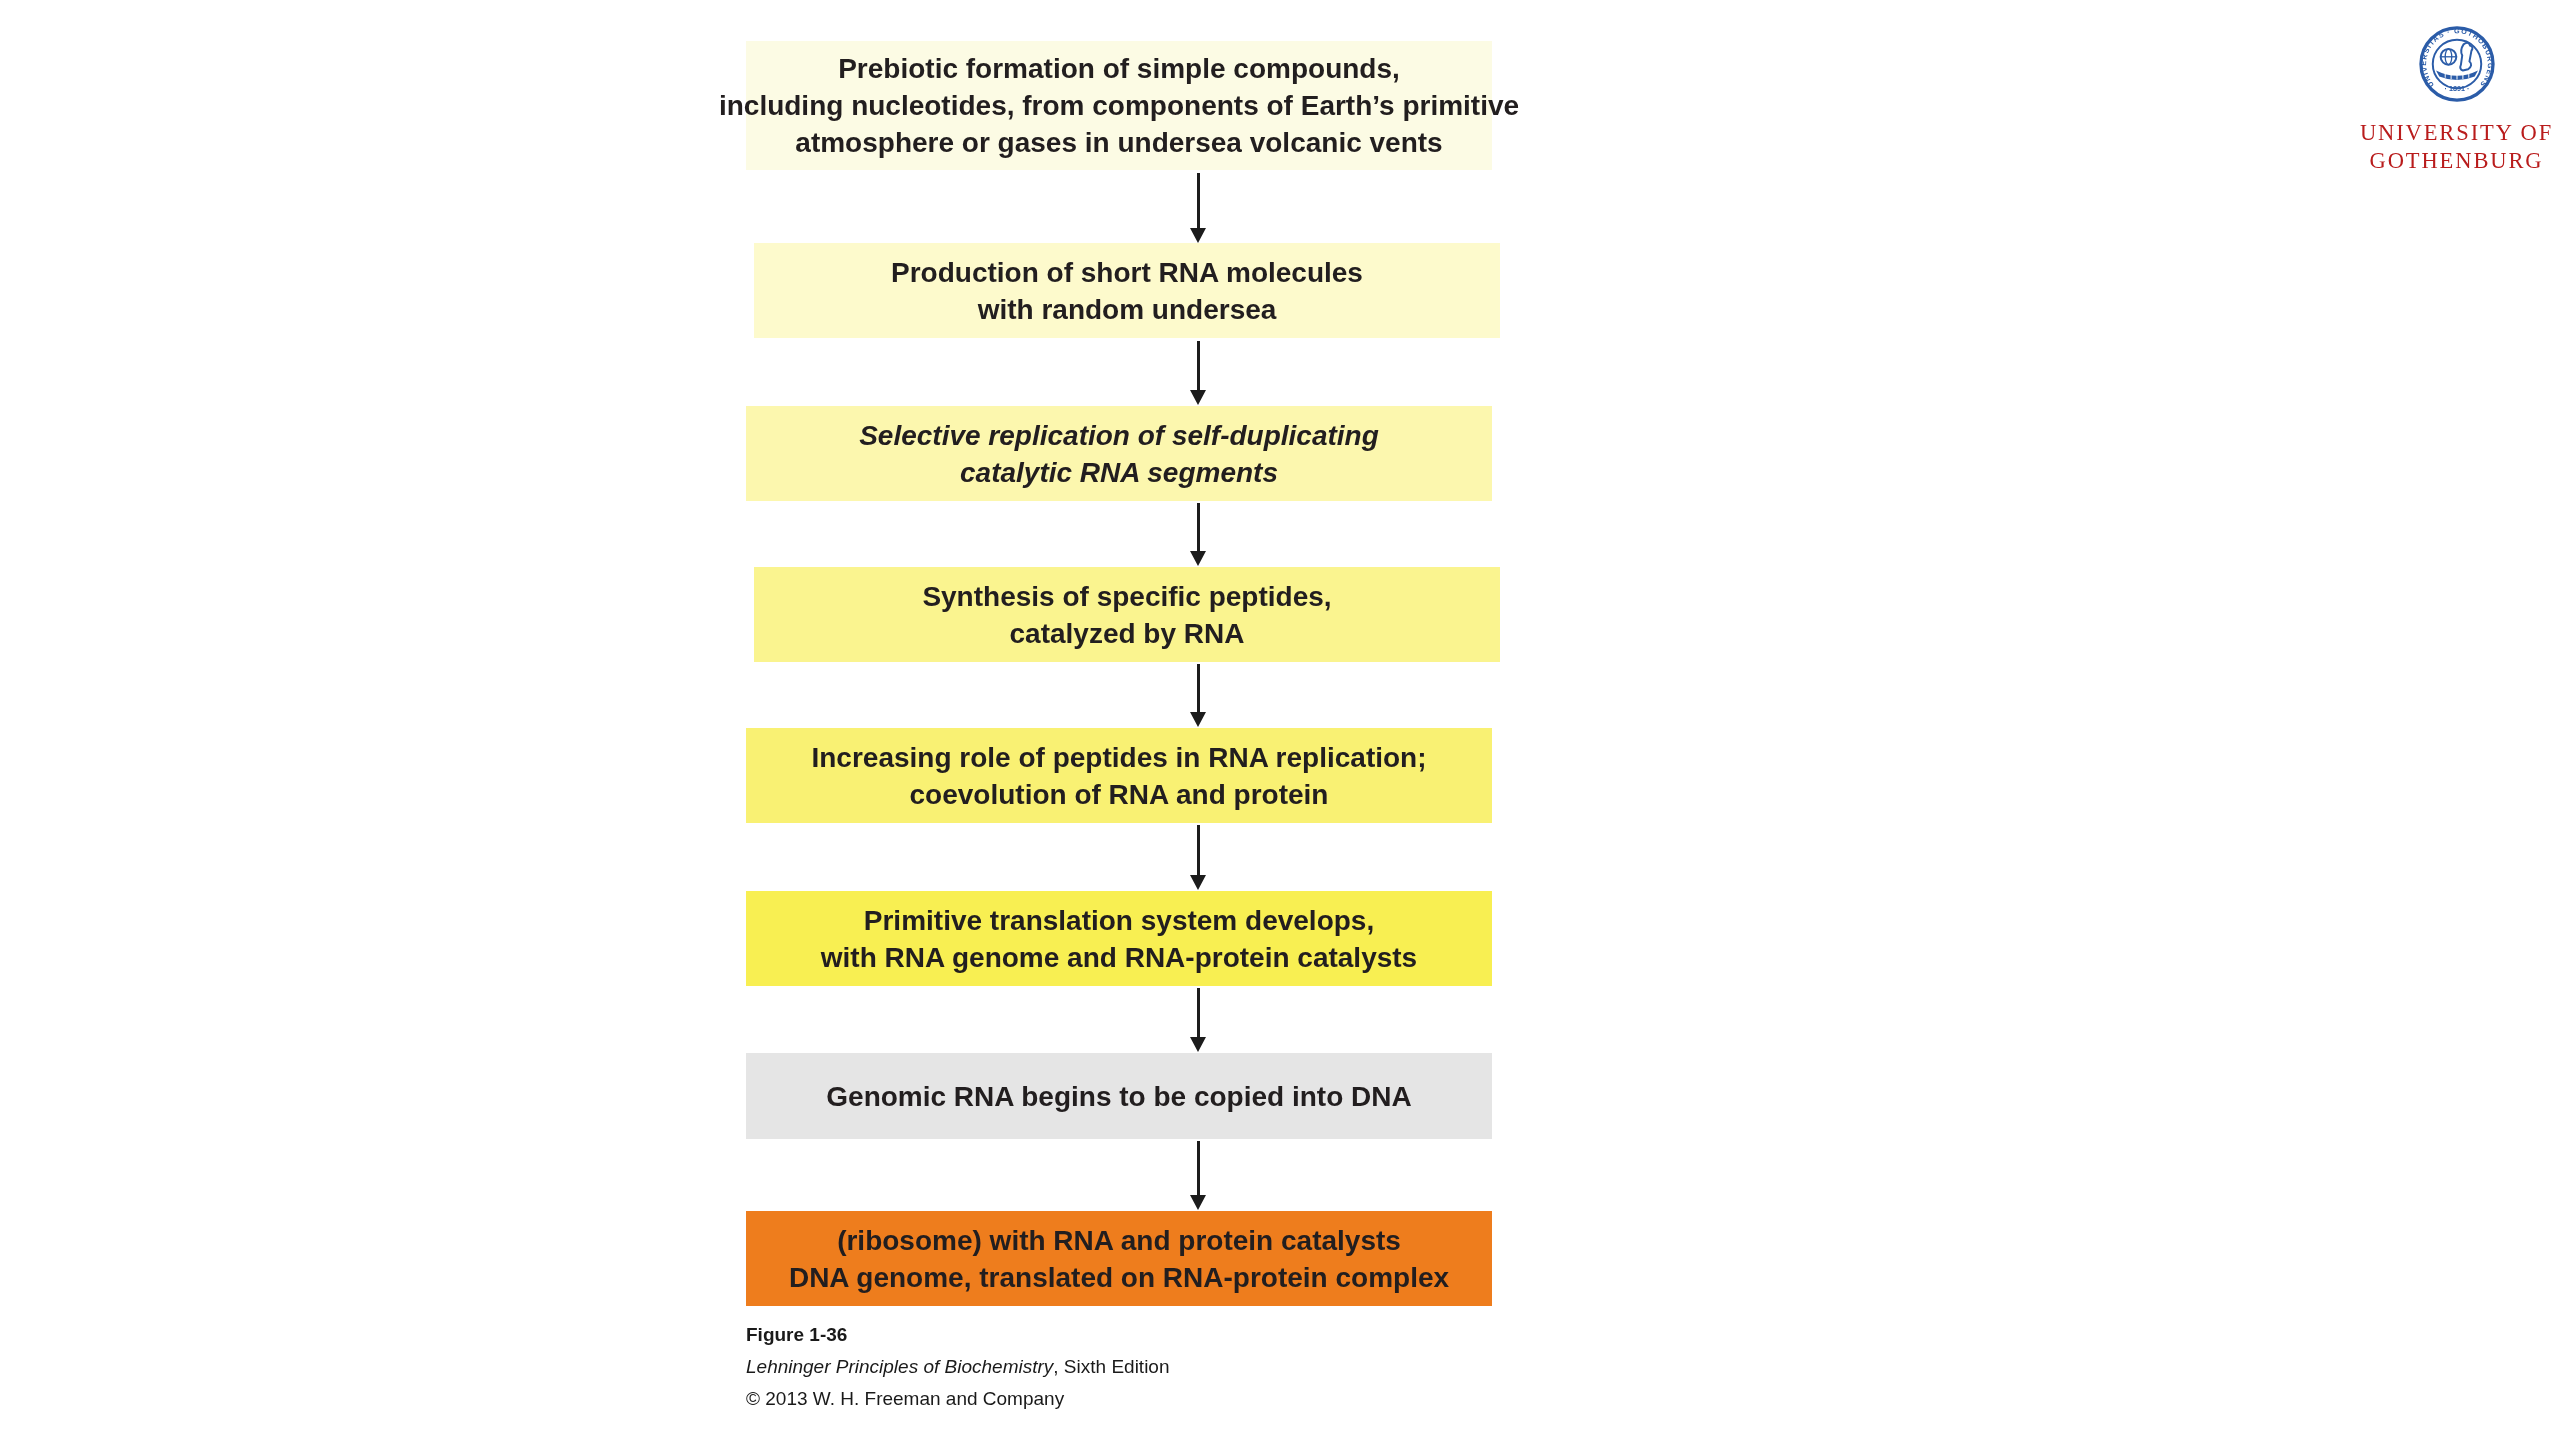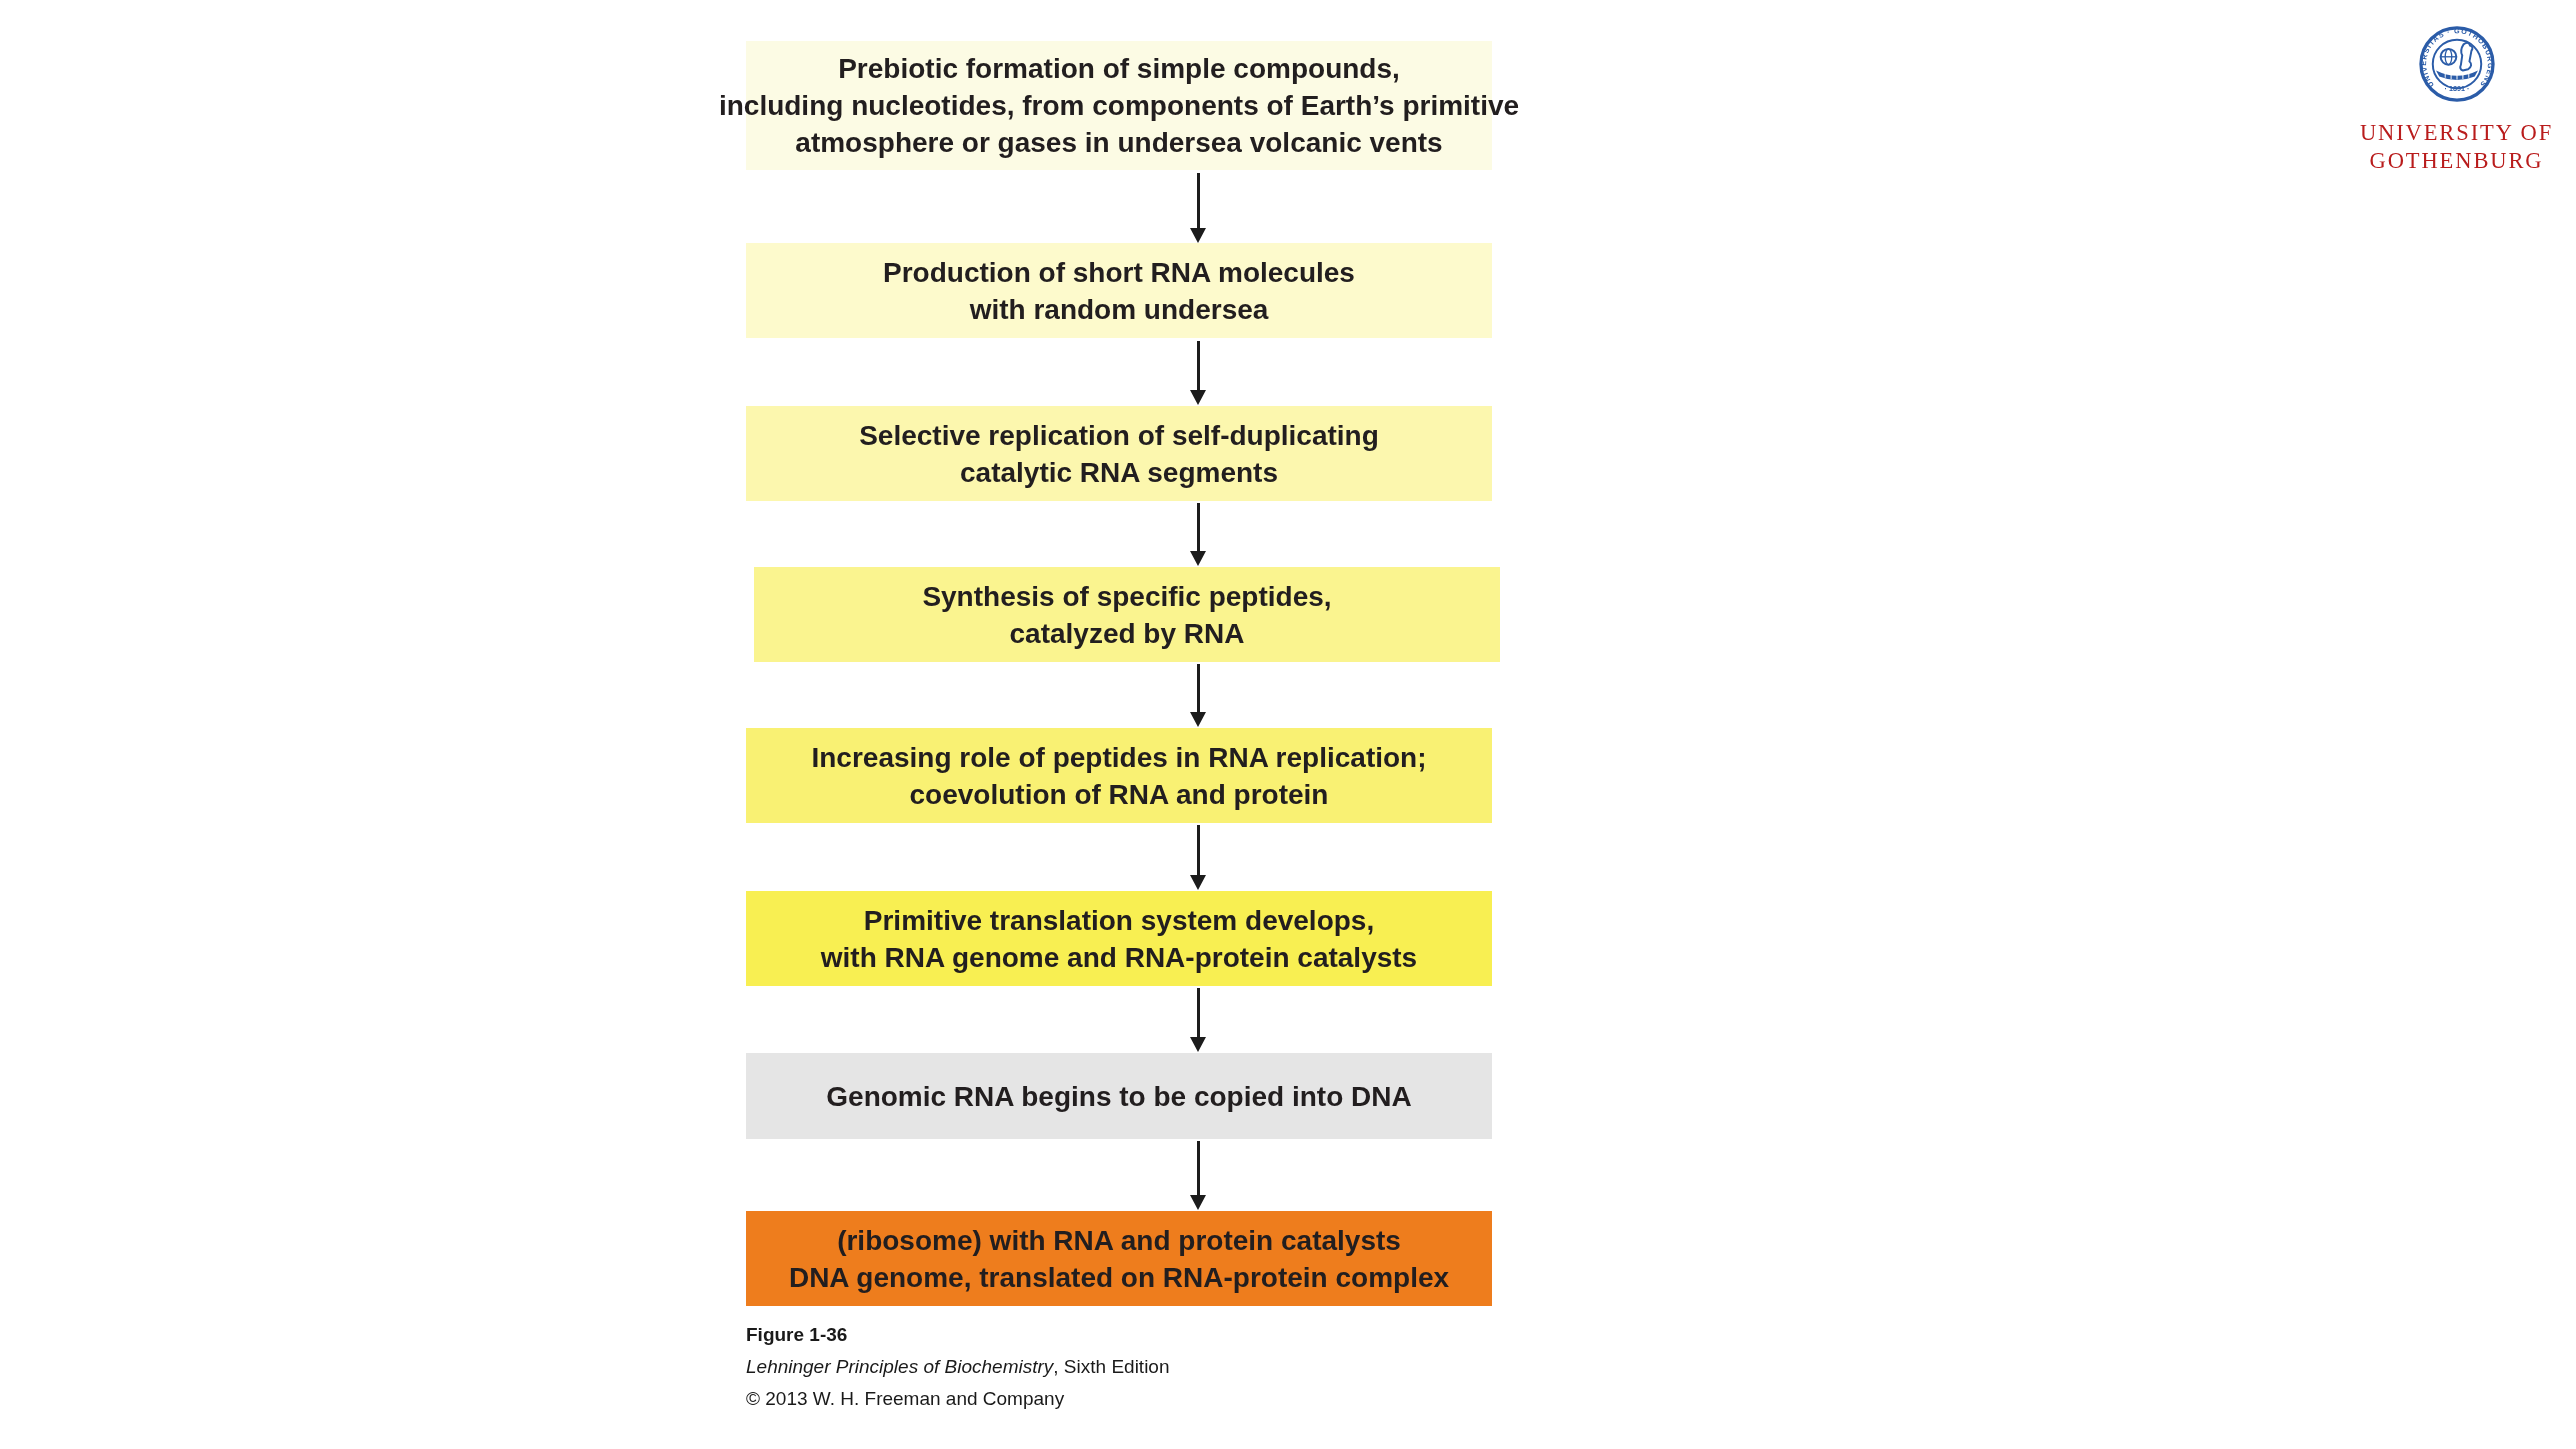--- a/index.html
+++ b/index.html
@@ -46,31 +46,31 @@
     <div class="flow-line">Prebiotic formation of simple compounds,</div>
     <div class="flow-line">including nucleotides, from components of Earth’s primitive</div>
     <div class="flow-line">atmosphere or gases in undersea volcanic vents</div>
   </div>
 
   <div class="arrow" style="top:173px;height:69px">
     <div class="shaft" style="height: 55px; background-color: rgb(28, 28, 28);"></div>
     <div class="head" style="border-top-color: rgb(28, 28, 28);"></div>
   </div>
 
-  <div class="flow-box" style="top: 243px; height: 95px; background-color: rgb(253, 250, 204);">
+  <div class="flow-box" style="top: 243px; height: 95px; background-color: rgb(253, 250, 204); margin-left: 8px;">
     <div class="flow-line">Production of short RNA molecules</div>
     <div class="flow-line">with random undersea</div>
   </div>
 
   <div class="arrow" style="top:341px;height:63px">
     <div class="shaft" style="height: 49px; background-color: rgb(28, 28, 28);"></div>
     <div class="head" style="border-top-color: rgb(28, 28, 28);"></div>
   </div>
 
-  <div class="flow-box" style="top: 406px; height: 95px; background-color: rgb(252, 247, 174);">
+  <div class="flow-box" style="top: 406px; height: 95px; background-color: rgb(252, 247, 174); font-style: italic;">
     <div class="flow-line">Selective replication of self-duplicating</div>
     <div class="flow-line">catalytic RNA segments</div>
   </div>
 
   <div class="arrow" style="top:503px;height:62px">
     <div class="shaft" style="height: 48px; background-color: rgb(28, 28, 28);"></div>
     <div class="head" style="border-top-color: rgb(28, 28, 28);"></div>
   </div>
 
   <div class="flow-box" style="top: 567px; height: 95px; background-color: rgb(250, 244, 143); margin-left: 8px;">

